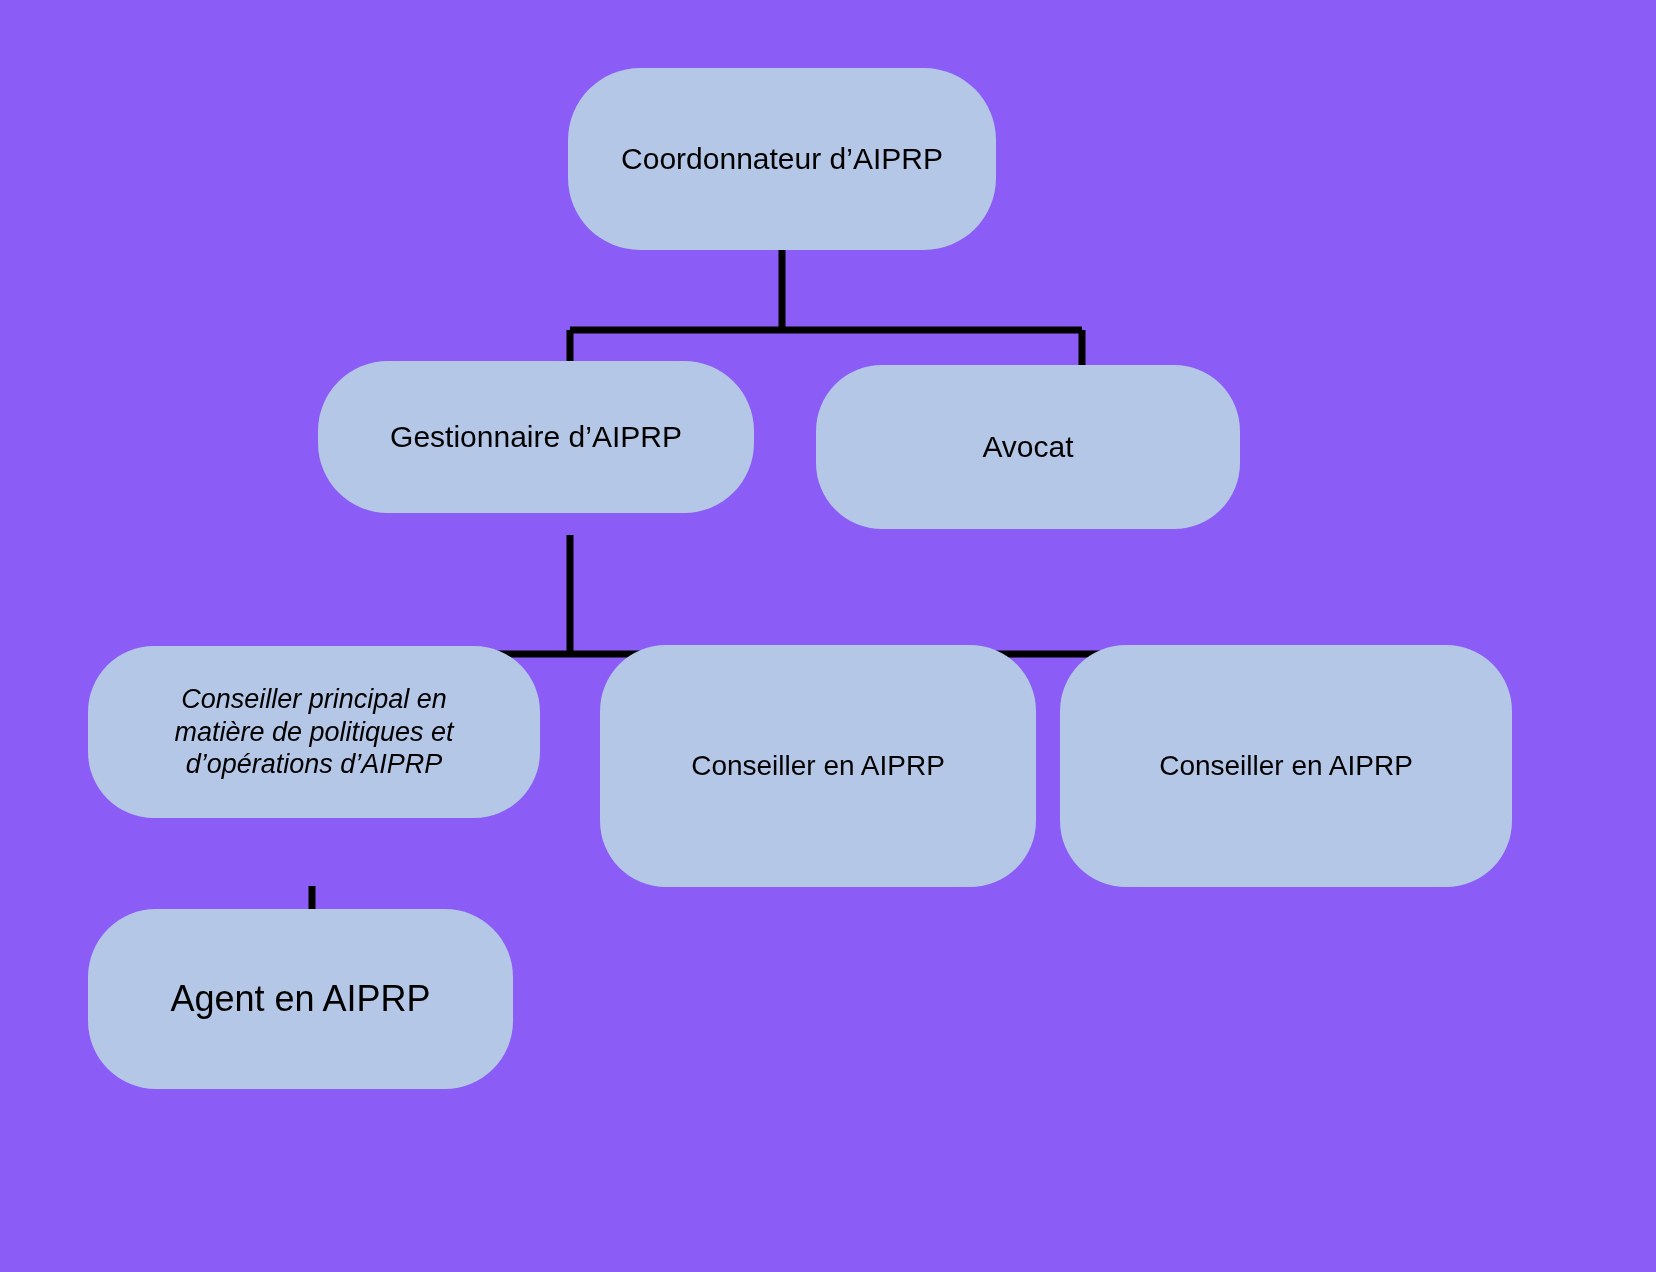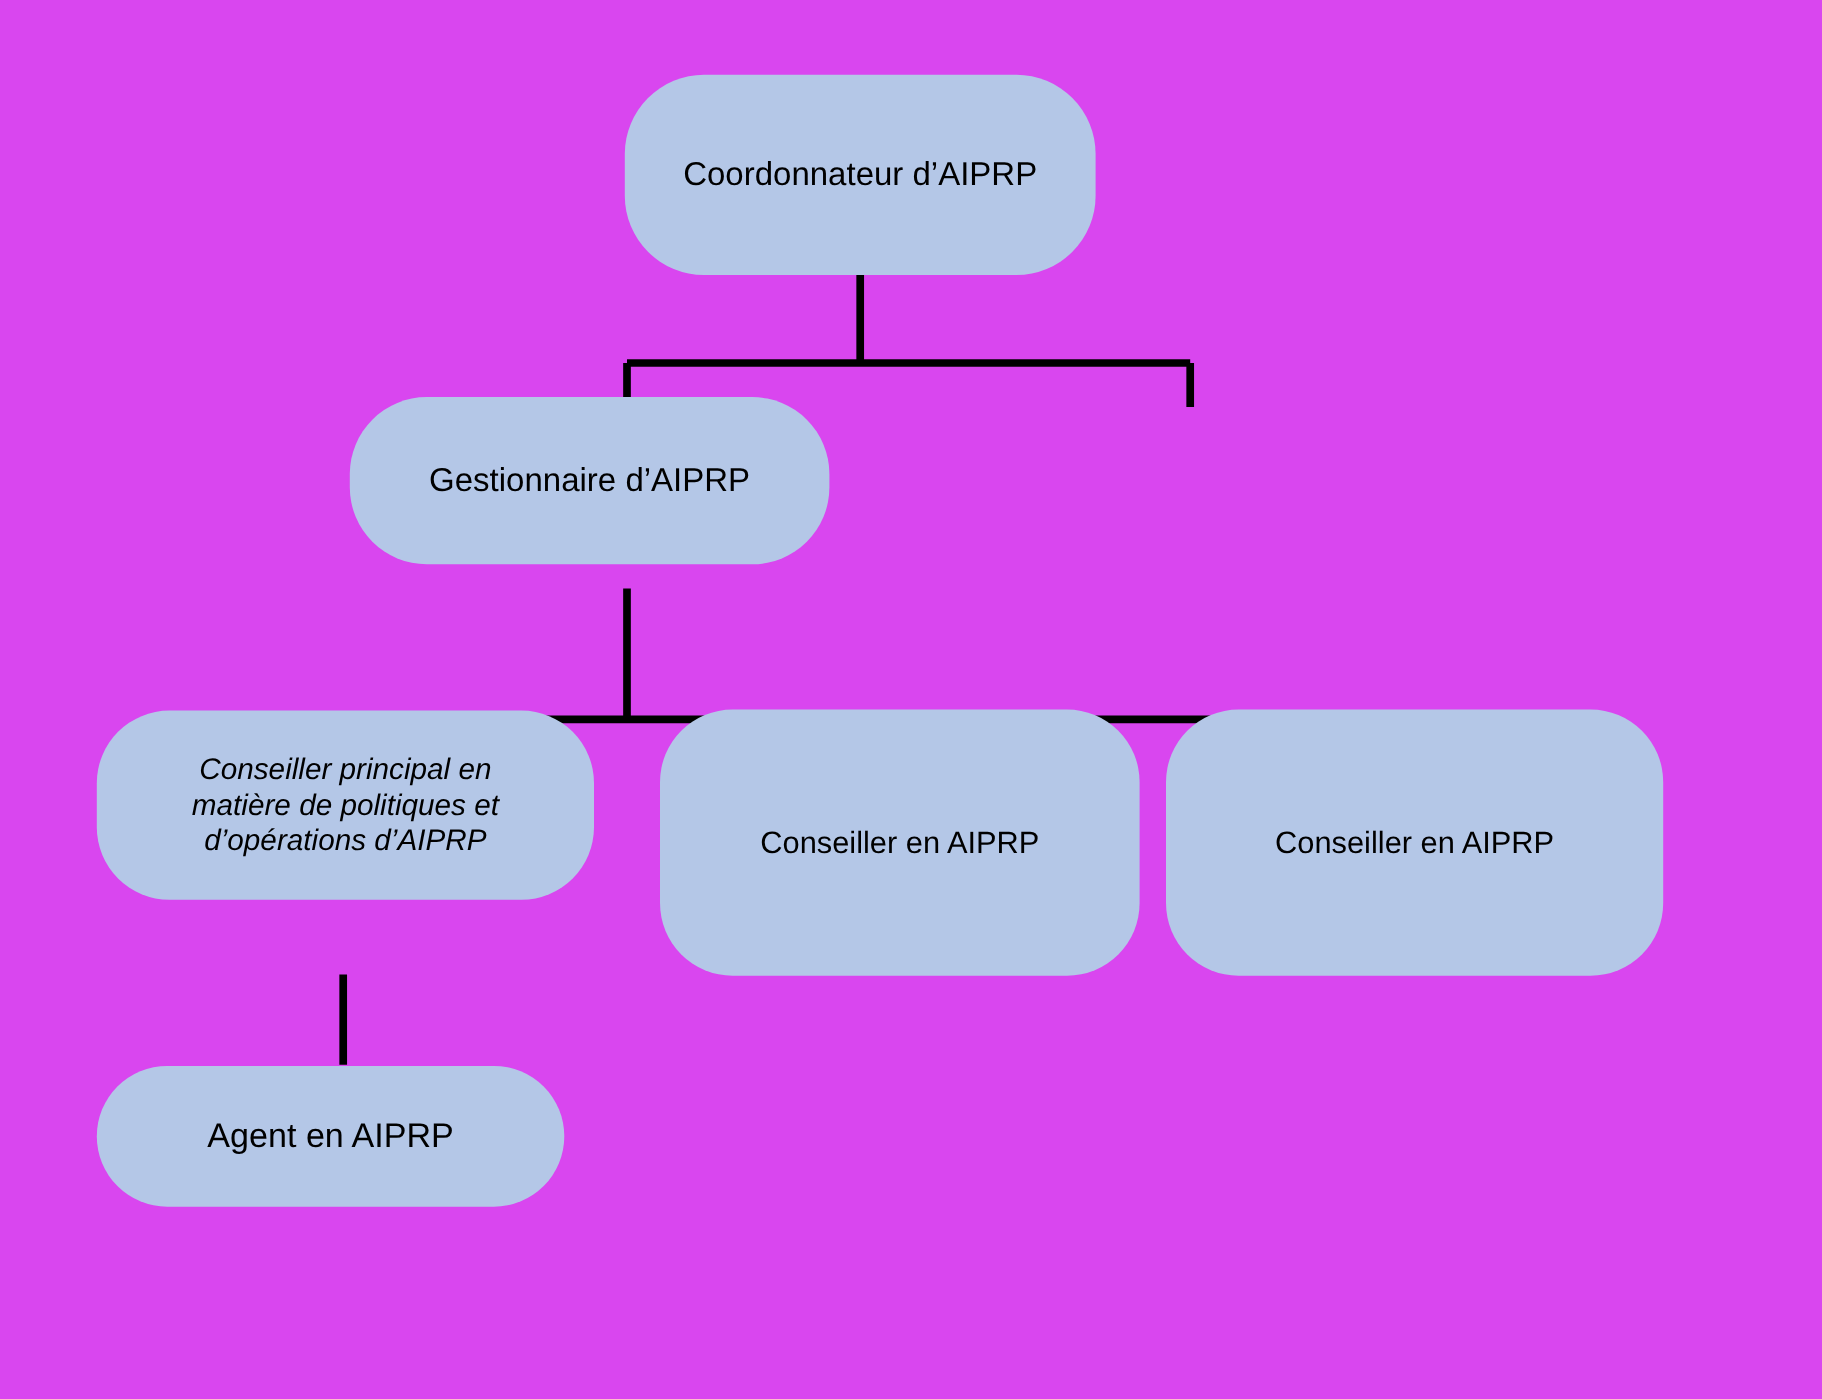--- a/index.html
+++ b/index.html
@@ -9,21 +9,21 @@
     background: #ffffff;
   }
   body {
     font-family: "Liberation Sans", sans-serif;
     color: #000000;
   }
   #org-chart {
     position: relative;
     width: 1656px;
     height: 1272px;
-    background: #d946ef;
+    background: #8b5cf6;
     overflow: hidden;
   }
   #connector-layer {
     position: absolute;
     left: 0;
     top: 0;
     width: 1656px;
     height: 1272px;
     pointer-events: none;
   }
@@ -87,25 +87,25 @@
     left: 1060px;
     top: 645px;
     width: 452px;
     height: 242px;
     border-radius: 66px;
     font-size: 28px;
   }
   
   #node-agent {
     left: 88px;
-    top: 969px;
+    top: 909px;
     width: 425px;
-    height: 128px;
+    height: 180px;
     border-radius: 68px;
-    font-size: 31px;
+    font-size: 36px;
   }
   .node-label {
     display: block;
     white-space: pre-line;
   }
 </style>
 </head>
 <body>
 
 <div id="org-chart">
@@ -129,20 +129,23 @@
   </svg>
 
   <div class="node" id="node-coordonnateur">
     <span class="node-label">Coordonnateur d’AIPRP</span>
   </div>
 
   <div class="node" id="node-gestionnaire">
     <span class="node-label">Gestionnaire d’AIPRP</span>
   </div>
 
+  <div class="node" id="node-avocat">
+    <span class="node-label">Avocat</span>
+  </div>
 
   <div class="node" id="node-conseiller-principal">
     <span class="node-label">Conseiller principal en
 matière de politiques et
 d’opérations d’AIPRP</span>
   </div>
 
   <div class="node" id="node-conseiller-1">
     <span class="node-label">Conseiller en AIPRP</span>
   </div>

